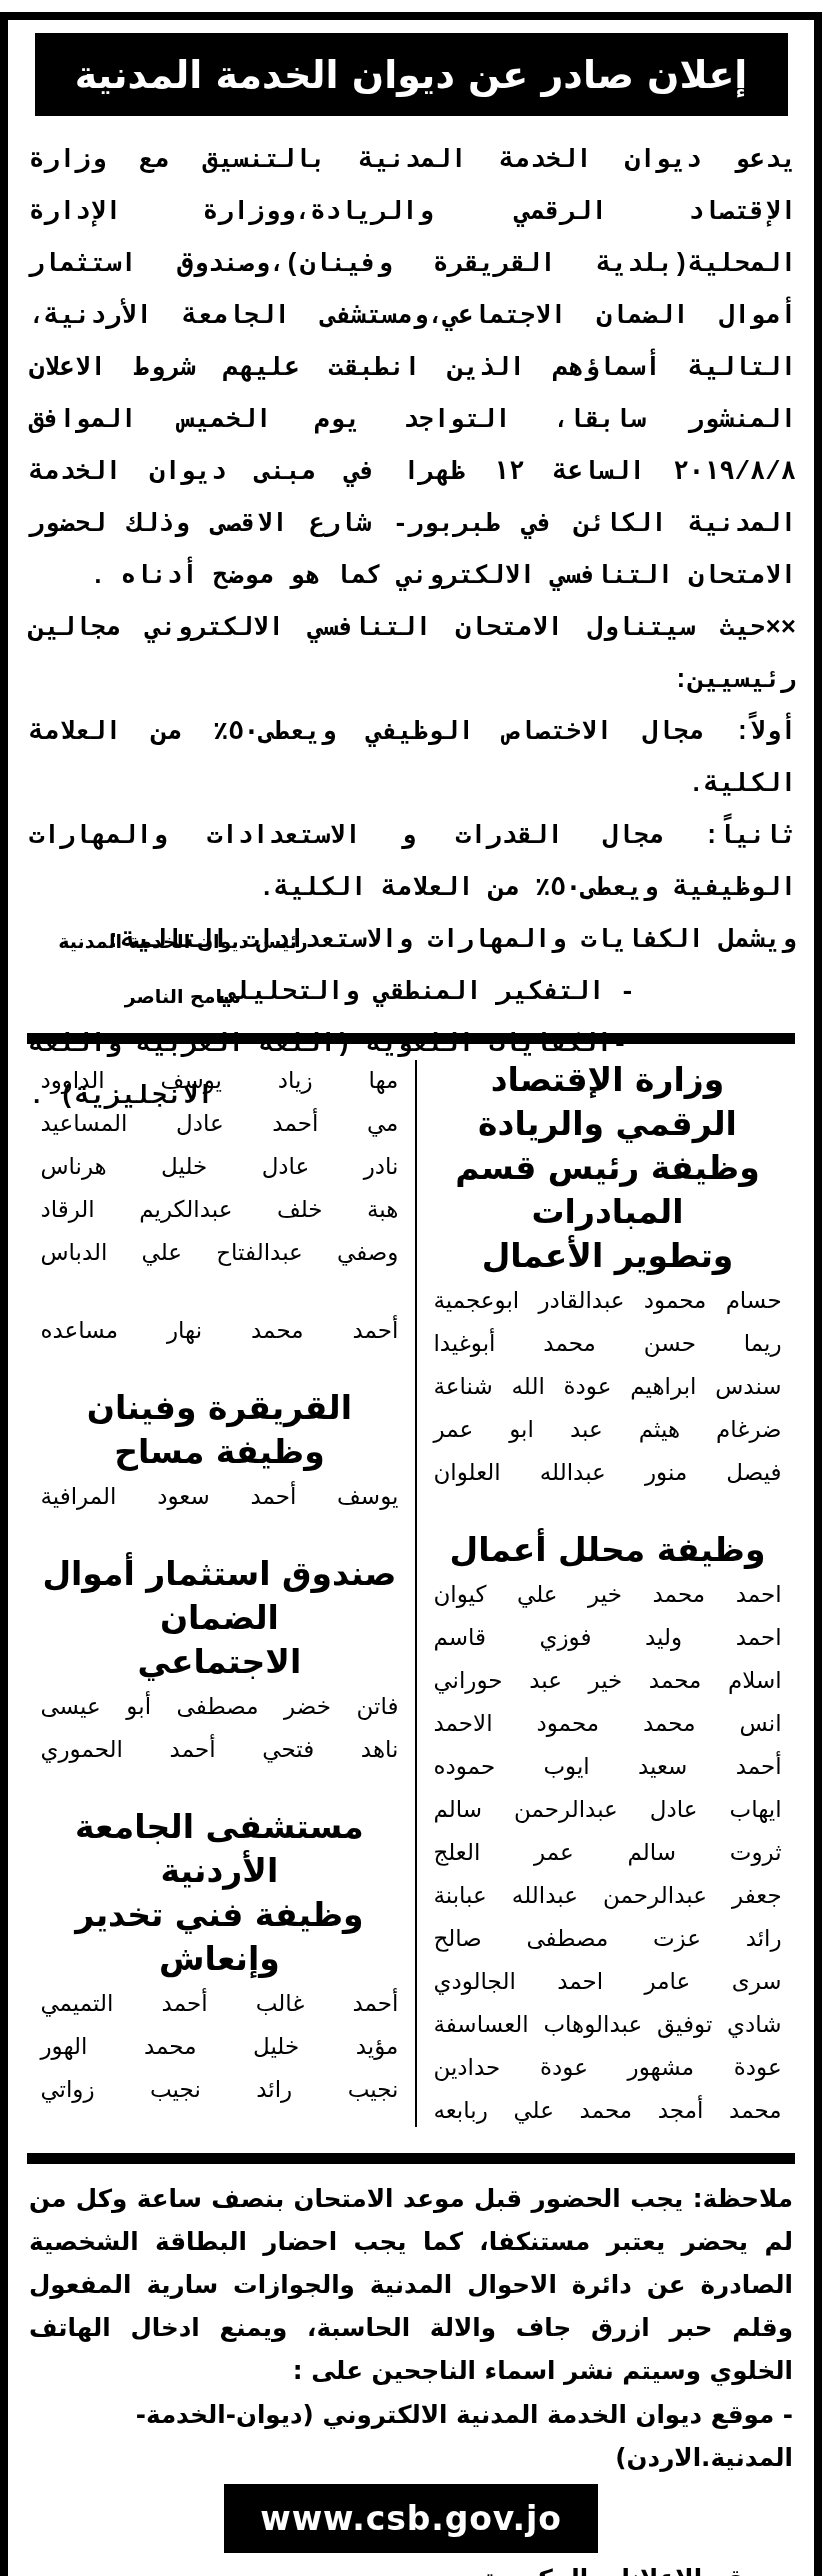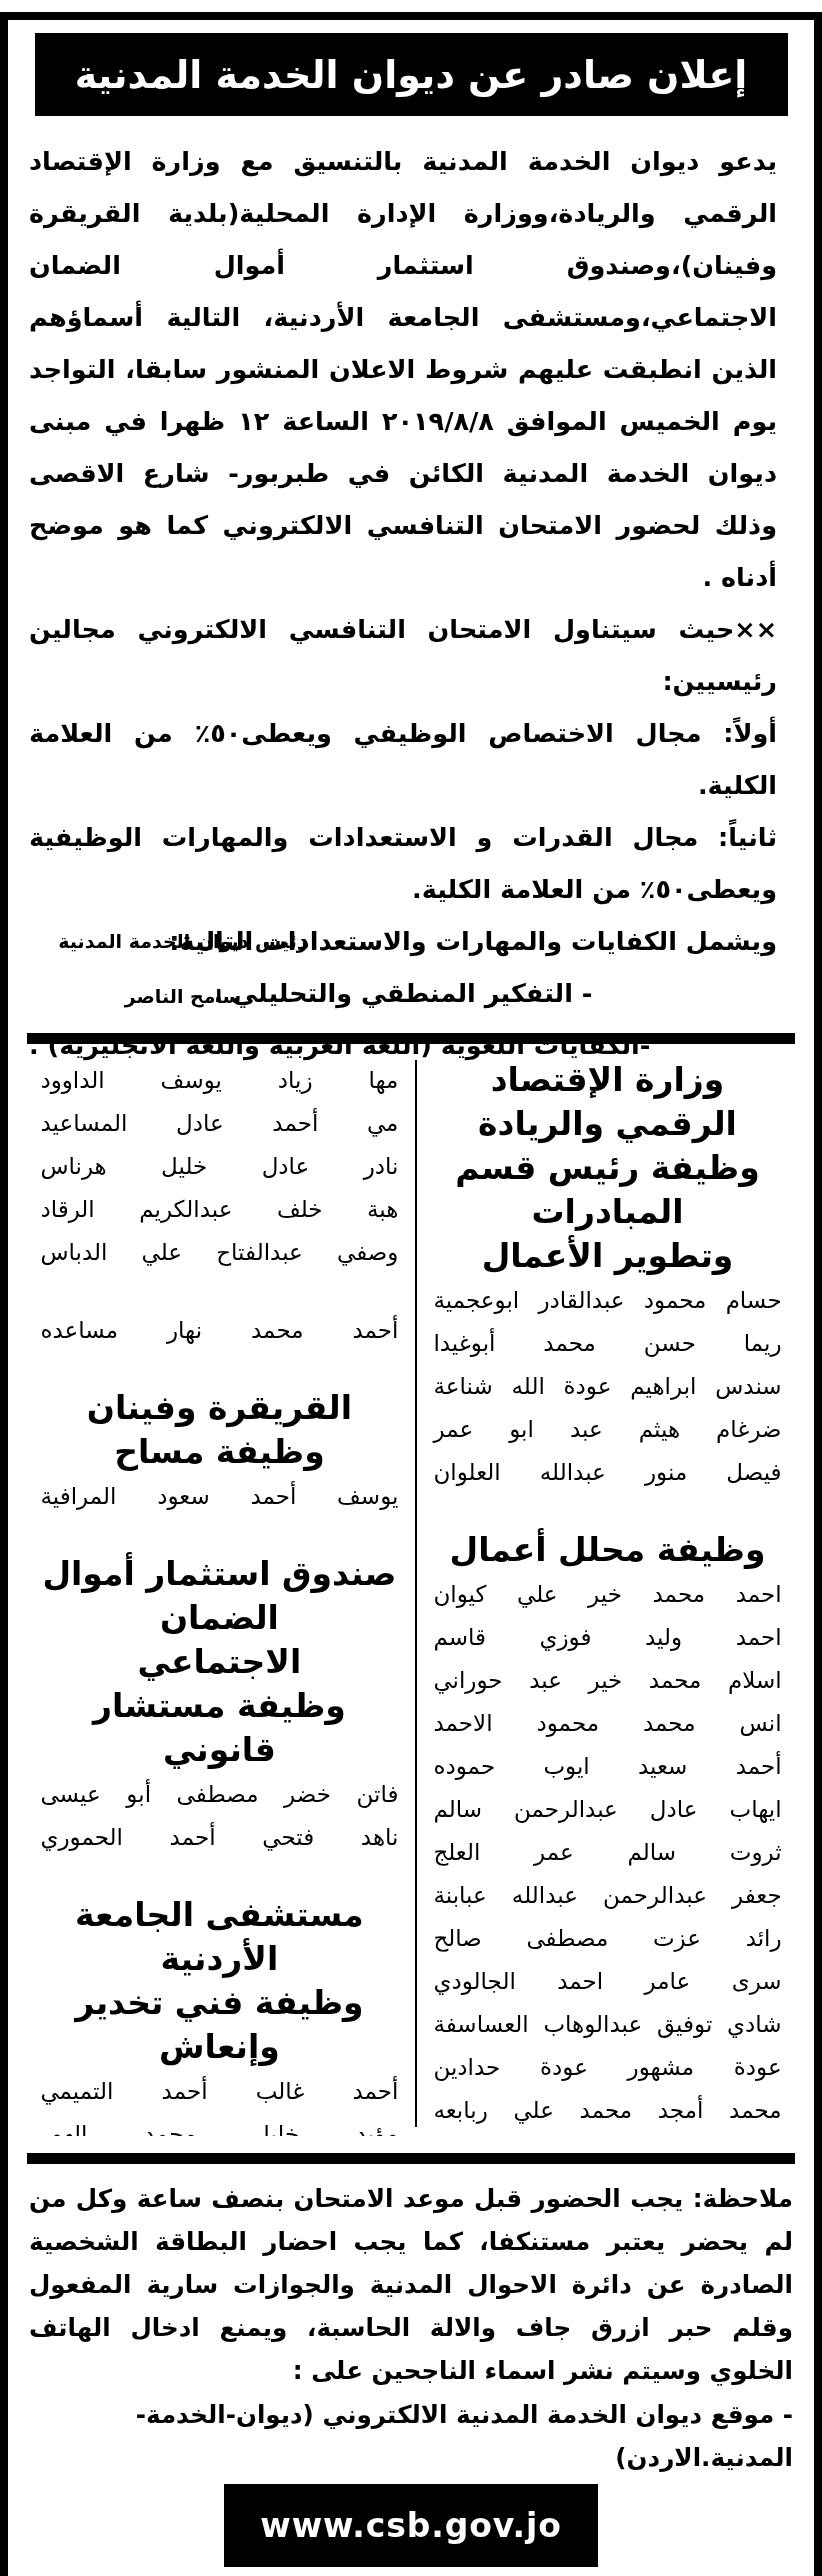--- a/index.html
+++ b/index.html
@@ -11,22 +11,22 @@
     direction:rtl; color:#000;
   }
   
   .header-box {
     position:absolute; top:13.2px; left:26.5px; right:26.5px; height:83px;
     background:#000; color:#fff; display:flex; align-items:center; justify-content:center;
   }
   .header-box .title { font-size:38px; font-weight:bold; letter-spacing:0.5px; }
   
   .body-text {
-    position:absolute; top:115px; right:37px; left:21px;
-    font-size:25.5px; font-weight:bold; line-height:52px; direction:rtl;
+    position:absolute; top:115px; right:18px; left:21px;
+    font-size:25.5px; font-weight:bold; line-height:52px; direction:rtl;font-family:Liberation Mono, monospace;
   }
   .para { text-align:justify; }
   .para.stretch { text-align:justify; text-align-last:justify; }
   .para.center { text-align:center; }
   .para.left { text-align:left; }
   
   .signature {
     position:absolute; top:900px; left:33px; width:284px;
     font-size:19px; font-weight:bold; text-align:center; line-height:42px;
   }
@@ -54,21 +54,21 @@
   }
   
   .footer {
     position:absolute; top:2157px; right:21px; left:21px;
     font-size:24.6px; font-weight:bold; line-height:43px; direction:rtl;
   }
   .footer .note { text-align:justify; }
   .footer .link-label { text-align:right; margin-top:0.9px; }
   .url-box {
     background:#000; color:#fff; width:fit-content; margin:4.7px auto;
-    padding:20px 36px; font-size:33px; font-weight:bold; direction:ltr;
+    padding:13px 36px; font-size:33px; font-weight:bold; direction:ltr;
     letter-spacing:0.9px;
   }
 </style>
 </head>
 <body>
 
 <div class="page">
 
   <div class="header-box">
     <div class="title">إعلان صادر عن ديوان الخدمة المدنية</div>
@@ -275,21 +275,20 @@
           <div class="name-row">
             <span>يوسف</span>
             <span>أحمد</span>
             <span>سعود</span>
             <span>المرافية</span>
           </div>
         </div>
         <div class="section gap">
           <div class="colhead">صندوق استثمار أموال الضمان</div>
           <div class="colhead">الاجتماعي</div>
-          <div class="colhead">وظيفة مستشار قانوني</div>
           <div class="name-row">
             <span>فاتن</span>
             <span>خضر</span>
             <span>مصطفى</span>
             <span>أبو</span>
             <span>عيسى</span>
           </div>
           <div class="name-row">
             <span>ناهد</span>
             <span>فتحي</span>

